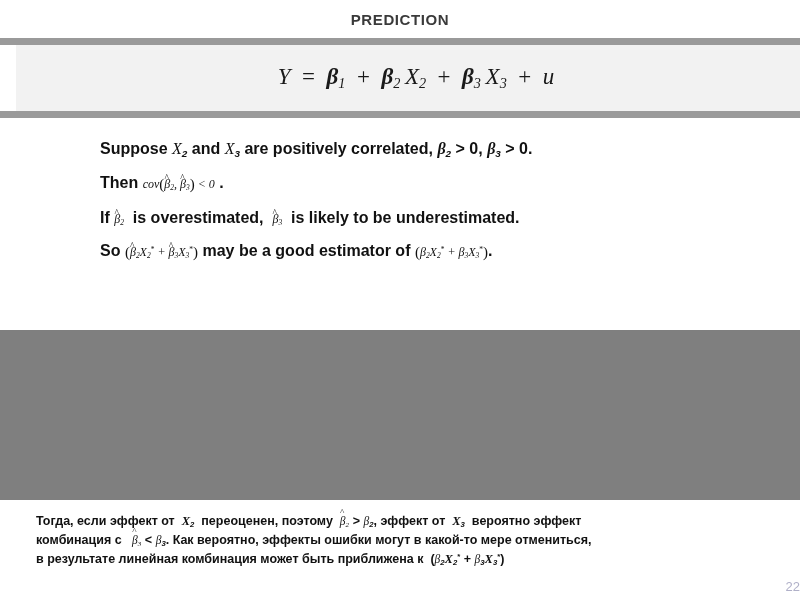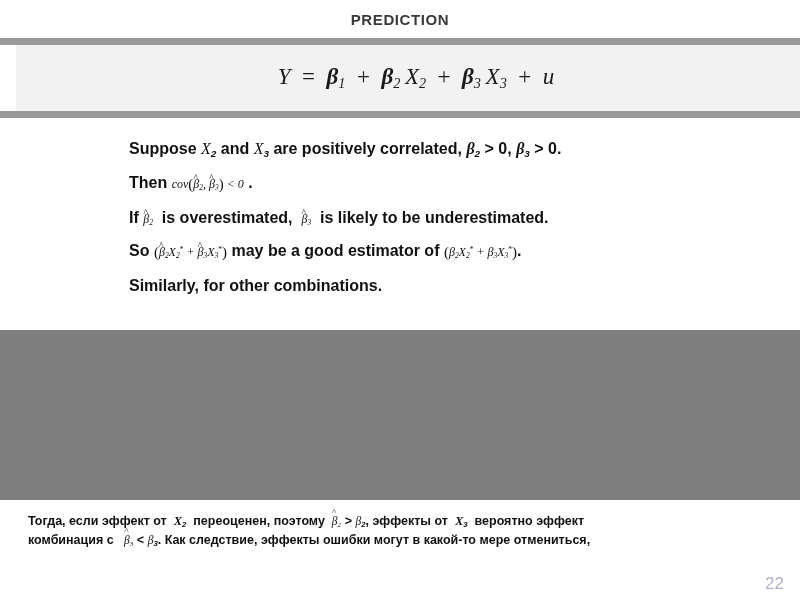--- a/index.html
+++ b/index.html
@@ -117,21 +117,20 @@
   .body-inner {
     padding: 22px 0 0 100px;
   }
   .line {
     font-size: 16px;
     font-weight: bold;
     color: #111111;
     margin-bottom: 15px;
     white-space: nowrap;
     line-height: 1.15;
-    margin-left: 29px;
   }
   .line .serif-math {
     font-family: "Liberation Serif", serif;
     font-style: italic;
     font-weight: normal;
   }
   .line .bold-math {
     font-family: "Liberation Serif", serif;
     font-style: italic;
     font-weight: bold;
@@ -160,43 +159,43 @@
 
   
   .note {
     position: absolute;
     left: 0; top: 500px;
     width: 800px;
     height: 100px;
     background: #ffffff;
   }
   .note-inner {
-    padding: 12px 28px 0 28px;
+    padding: 12px 28px 0 36px;
     font-size: 12.5px;
     font-weight: bold;
     color: #111111;
     line-height: 1.5;
   }
   .note-inner .rmath {
     font-family: "Liberation Serif", serif;
     font-style: italic;
     font-weight: bold;
   }
   .note-inner .rmath-sm {
     font-family: "Liberation Serif", serif;
     font-style: italic;
     font-weight: normal;
     font-size: 0.92em;
   }
 
   .page-num {
     position: absolute;
-    right: 16px;
+    right: 0;
     bottom: 6px;
-    font-size: 17px;
+    font-size: 13px;
     color: #b0b0c8;
   }
 </style>
 </head>
 <body>
 
 <div class="slide">
 
   <div class="title-band">
     <div class="title-text">PREDICTION</div>
@@ -235,42 +234,46 @@
       <div class="line">
         If&nbsp;<span class="inline-frag"><span class="hat-wrap"><span class="hat">^</span>β</span><sub class="small">2</sub></span>&nbsp; is overestimated,
         &nbsp;<span class="inline-frag"><span class="hat-wrap"><span class="hat">^</span>β</span><sub class="small">3</sub></span>&nbsp; is likely to be underestimated.
       </div>
 
       <div class="line">
         So&nbsp;<span class="inline-frag"><span class="big-paren">(</span><span class="hat-wrap"><span class="hat">^</span>β</span><sub class="small">2</sub><span class="serif-math">X</span><sub class="small">2</sub><sup class="star">*</sup> + <span class="hat-wrap"><span class="hat">^</span>β</span><sub class="small">3</sub><span class="serif-math">X</span><sub class="small">3</sub><sup class="star">*</sup><span class="big-paren">)</span></span>
         may be a good estimator of&nbsp;<span class="inline-frag"><span class="big-paren">(</span>β<sub class="small">2</sub><span class="serif-math">X</span><sub class="small">2</sub><sup class="star">*</sup> + β<sub class="small">3</sub><span class="serif-math">X</span><sub class="small">3</sub><sup class="star">*</sup><span class="big-paren">)</span></span>.
       </div>
 
-      <div class="line">Similarly, for other combinations.</div>
 
     </div>
   </div>
 
   <div class="grey-region"></div>
 
   <div class="note">
     <div class="note-inner">
       <div>
         <span>Тогда, если эффект от</span>
         &nbsp;<span class="rmath">X</span><sub class="small">2</sub>&nbsp;
         <span>переоценен, поэтому</span>
         &nbsp;<span class="rmath-sm"><span class="hat-wrap"><span class="hat">^</span>β</span><sub class="small">2</sub></span>
         <span>&gt;</span>
-        <span class="rmath-sm">β</span><sub class="small">2</sub><span>, эффекты от</span>
+        <span class="rmath-sm">β</span><sub class="small">2</sub><span>, эффект от</span>
         &nbsp;<span class="rmath">X</span><sub class="small">3</sub>&nbsp;
         <span>вероятно эффект</span>
       </div>
       <div>
         <span>комбинация с</span>
         &nbsp;&nbsp;<span class="rmath-sm"><span class="hat-wrap"><span class="hat">^</span>β</span><sub class="small">3</sub></span>
         <span>&lt;</span>
-        <span class="rmath-sm">β</span><sub class="small">3</sub><span>. Как следствие, эффекты ошибки могут в какой-то мере отмениться,</span>
+        <span class="rmath-sm">β</span><sub class="small">3</sub><span>. Как вероятно, эффекты ошибки могут в какой-то мере отмениться,</span>
+      </div>
+      <div>
+        <span>в результате линейная комбинация может быть приближена к</span>
+        &nbsp;(<span class="rmath-sm">β</span><sub class="small">2</sub><span class="rmath">X</span><sub class="small">2</sub><sup class="star">*</sup>
+        + <span class="rmath-sm">β</span><sub class="small">3</sub><span class="rmath">X</span><sub class="small">3</sub><sup class="star">*</sup>)
       </div>
     </div>
     <div class="page-num">22</div>
   </div>
 
 </div>
 
 </body></html>

